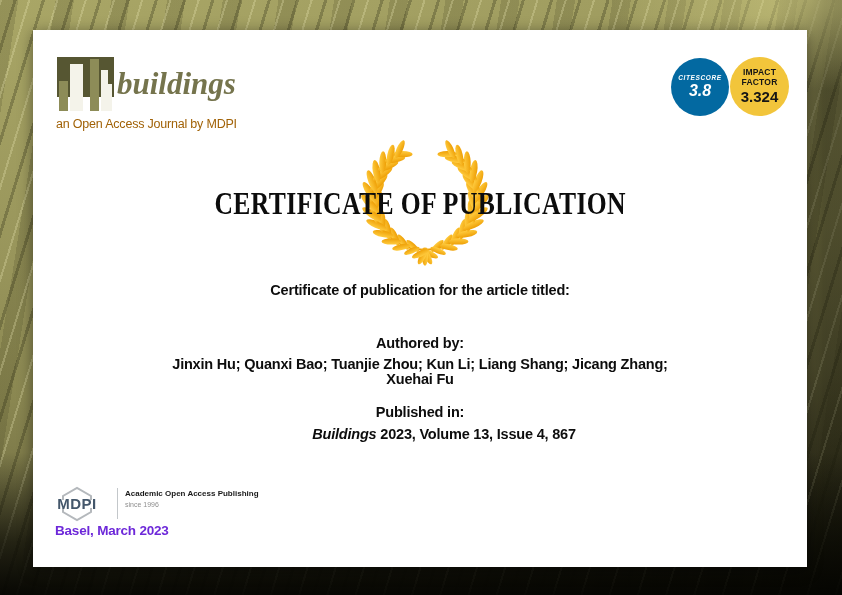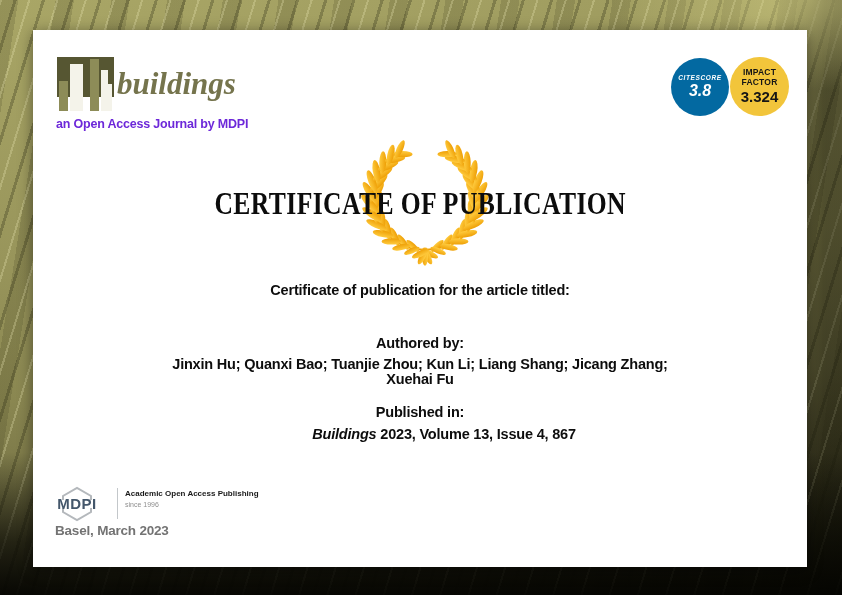--- a/index.html
+++ b/index.html
@@ -18,21 +18,21 @@
     position:absolute;left:33px;top:30px;width:774px;height:537px;
     background:#fff;box-shadow:0 3px 14px rgba(0,0,0,.45);
   }
   
   .logo-icon{position:absolute;left:24px;top:27px;}
   .logo-word{
     position:absolute;left:84px;top:38px;line-height:1;
     font-family:"Liberation Serif",serif;font-style:italic;font-weight:700;
     font-size:31px;color:#75744d;
   }
-  .tagline{position:absolute;left:23px;top:87px;font-size:12.5px;font-weight:700;letter-spacing:-.2px;color:#6d28d9;}
+  .tagline{position:absolute;left:23px;top:87px;font-size:12.5px;font-weight:400;letter-spacing:-.2px;color:#a16207;}
   
   .badge{position:absolute;border-radius:50%;display:flex;flex-direction:column;align-items:center;justify-content:center;text-align:center;}
   .badge-citescore{left:638px;top:28px;width:58px;height:58px;background:#0369a1;color:#fff;font-style:italic;}
   .badge-citescore .b-label{font-size:6.5px;letter-spacing:.6px;font-weight:700;}
   .badge-citescore .b-value{font-size:16px;font-weight:700;margin-top:1px;}
   .badge-impact{left:697px;top:27px;width:59px;height:59px;background:#f2c53b;color:#151515;}
   .badge-impact .b-label{font-size:8.5px;line-height:1.1;font-weight:700;letter-spacing:.2px;}
   .badge-impact .b-value{font-size:15px;font-weight:700;margin-top:1px;}
   
   .wreath{position:absolute;left:300px;top:103px;}
@@ -50,21 +50,21 @@
   .l-authors2{top:342px;}
   .l-published{top:375px;}
   .l-journal{top:397px;padding-left:48px;}
   .it{font-style:italic;}
   
   .mdpi-logo{position:absolute;left:22px;top:455px;}
   .footer-sep{position:absolute;left:84px;top:458px;width:1px;height:31px;background:#c3c7ca;}
   .publisher{position:absolute;left:92px;top:460px;line-height:1;}
   .publisher .p1{font-size:8px;font-weight:700;color:#1a1a1a;}
   .publisher .p2{font-size:7px;color:#8f8f8f;margin-top:3px;}
-  .place-date{position:absolute;left:22px;top:493px;font-size:13.5px;font-weight:700;letter-spacing:-.2px;color:#737373;}
+  .place-date{position:absolute;left:22px;top:493px;font-size:13.5px;font-weight:700;letter-spacing:-.2px;color:#6d28d9;}
 </style>
 </head>
 <body>
 
 <div class="stage">
   <div class="card">
 
     <svg class="logo-icon" width="57" height="54" viewBox="0 0 57 54">
       <rect x="0" y="0" width="57" height="40" fill="#565632"></rect>
       <rect x="2" y="24" width="9" height="30" fill="#8d8c58"></rect>

